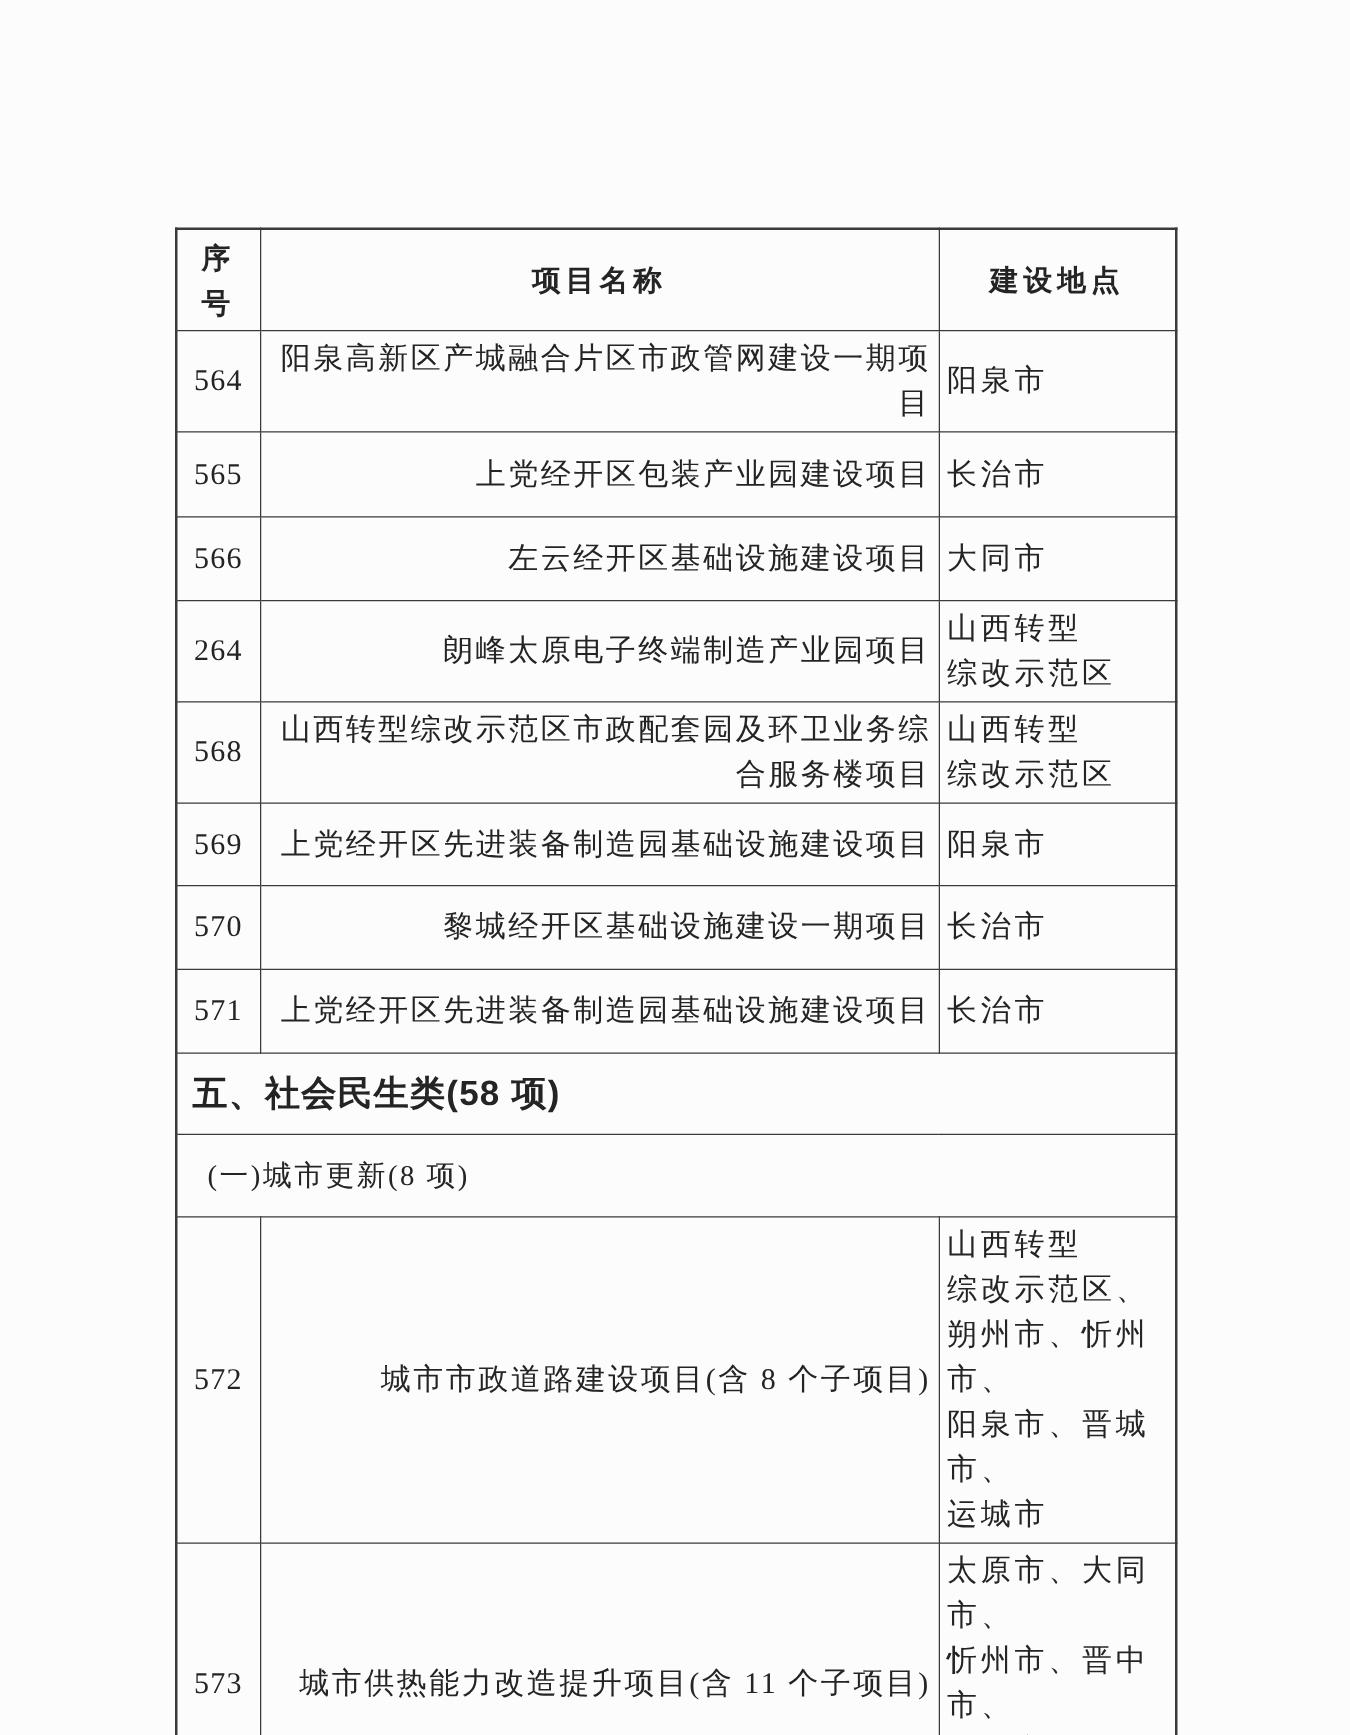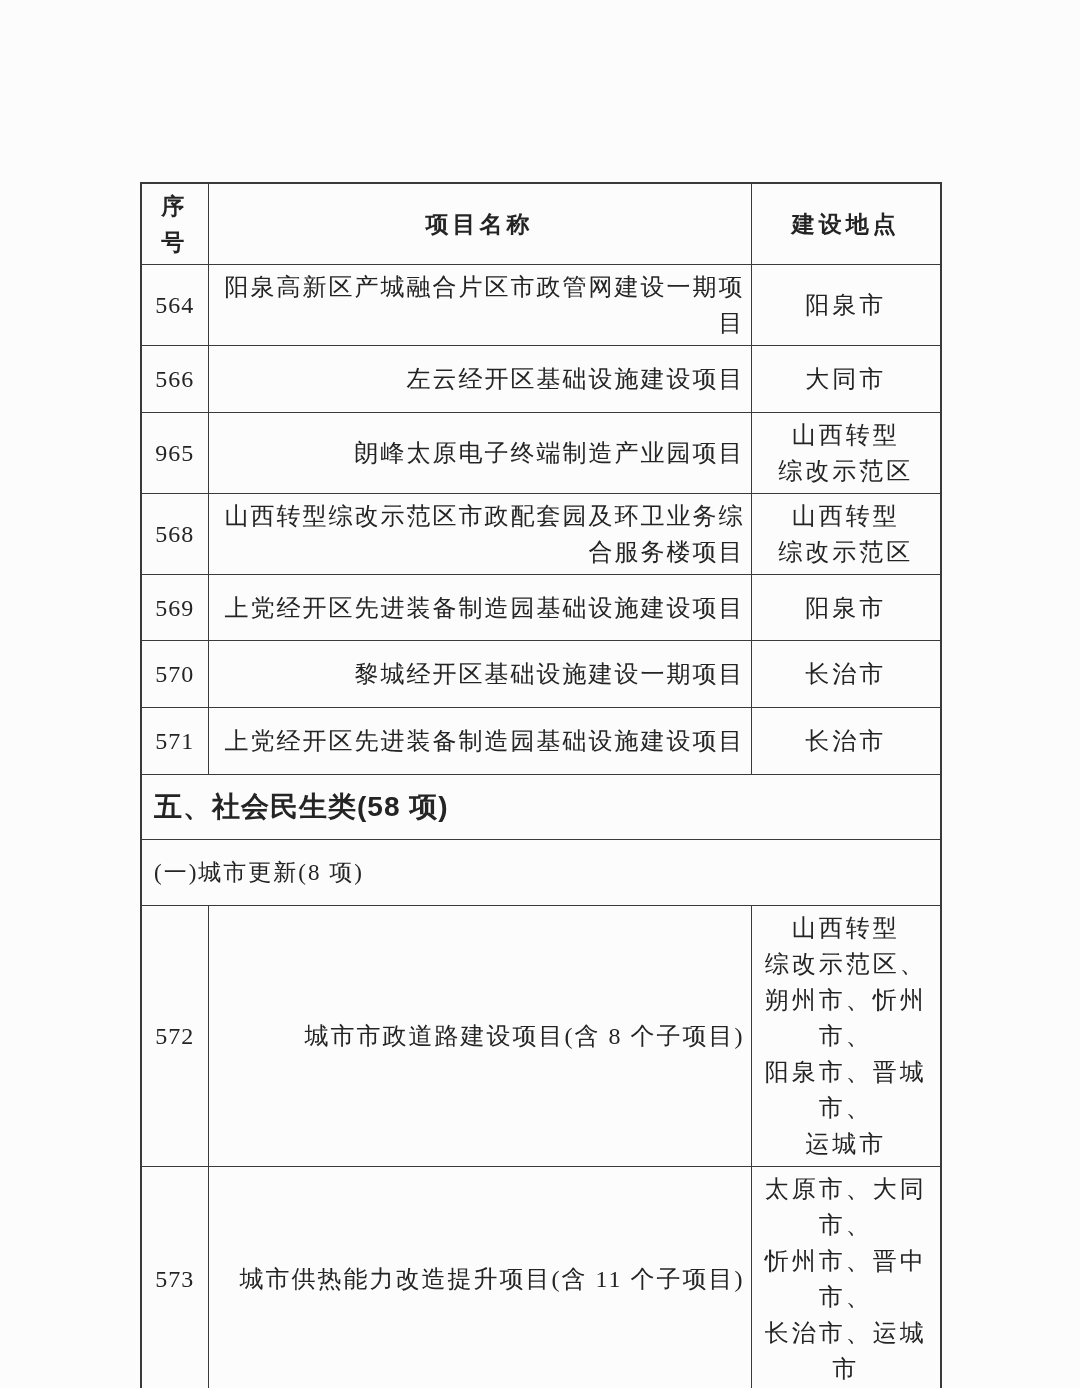--- a/index.html
+++ b/index.html
@@ -54,38 +54,37 @@
     text-align: center;
     letter-spacing: 1px;
   }
   td.name-cell {
     text-align: right;
     padding-left: 10px;
     padding-right: 12px;
     letter-spacing: 2px;
   }
   td.loc-cell {
-    text-align: center;
     letter-spacing: 3px;
     white-space: pre-line;
   }
   
   tr.section-row td {
     font-family: "Liberation Sans", "DejaVu Sans", sans-serif;
     font-weight: 700;
     font-size: 28px;
     text-align: left;
     padding-left: 12px;
     letter-spacing: 1px;
   }
   tr.subsection-row td {
     font-weight: 400;
     font-size: 23px;
     text-align: left;
-    padding-left: 12px;
+    padding-left: 24px;
     letter-spacing: 2px;
   }
 </style>
 </head>
 <body>
 
 <div class="page">
   <table class="doc-table">
     <colgroup>
       <col class="c-no">
@@ -99,29 +98,34 @@
       <td>项目名称</td>
       <td>建设地点</td>
     </tr>
 
     <tr style="height:66px">
       <td class="no-cell">564</td>
       <td class="name-cell">阳泉高新区产城融合片区市政管网建设一期项目</td>
       <td class="loc-cell">阳泉市</td>
     </tr>
 
+    <tr style="height:68px">
+      <td class="no-cell">565</td>
+      <td class="name-cell">上党经开区包装产业园建设项目</td>
+      <td class="loc-cell">长治市</td>
+    </tr>
 
     <tr style="height:67px">
       <td class="no-cell">566</td>
       <td class="name-cell">左云经开区基础设施建设项目</td>
       <td class="loc-cell">大同市</td>
     </tr>
 
     <tr style="height:71px">
-      <td class="no-cell">965</td>
+      <td class="no-cell">264</td>
       <td class="name-cell">朗峰太原电子终端制造产业园项目</td>
       <td class="loc-cell">山西转型
 综改示范区</td>
     </tr>
 
     <tr style="height:71px">
       <td class="no-cell">568</td>
       <td class="name-cell">山西转型综改示范区市政配套园及环卫业务综合服务楼项目</td>
       <td class="loc-cell">山西转型
 综改示范区</td>

